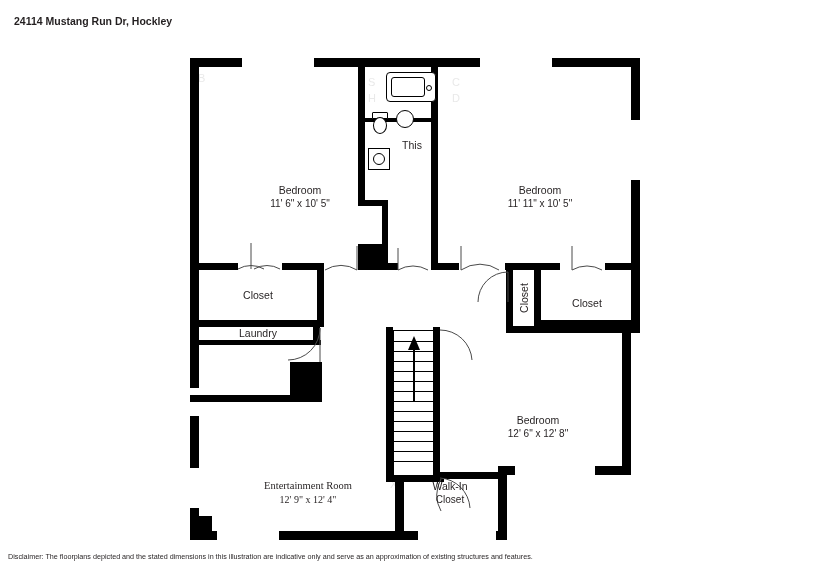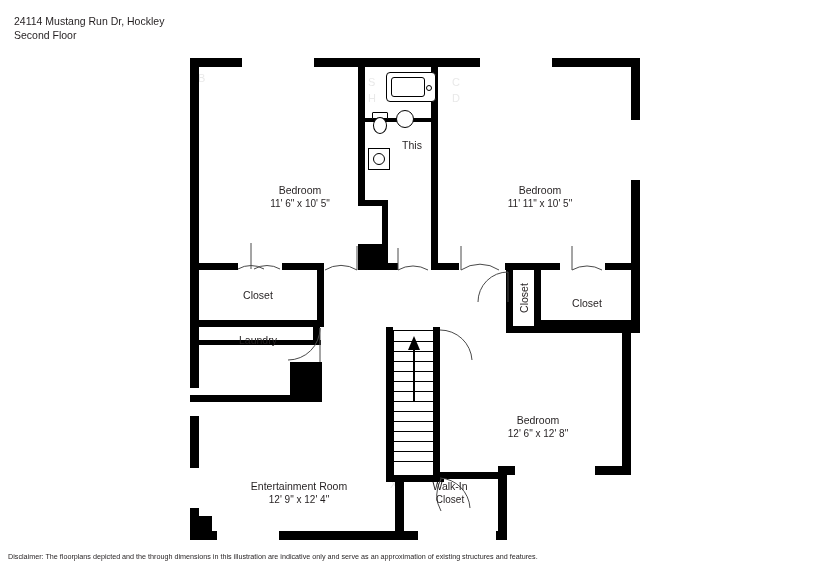--- a/index.html
+++ b/index.html
@@ -21,20 +21,21 @@
   }
 
   
   .header {
     position: absolute;
     left: 14px;
     top: 14px;
     font-size: 10.5px;
     line-height: 14px;
     color: #231f20;
+    font-weight: bold;
   }
   .header div { white-space: nowrap; }
 
   
   .footer {
     position: absolute;
     left: 8px;
     top: 551px;
     width: 600px;
     font-size: 7.2px;
@@ -145,21 +146,20 @@
     user-select: none;
   }
 </style>
 </head>
 <body>
 
 <div id="stage">
 
   <div class="header">
     <div>24114 Mustang Run Dr, Hockley</div>
-    <div>Second Floor</div>
   </div>
 
   <div class="plan">
 
     <div class="faint" style="left:8px; top:14px;">B</div>
     <div class="faint" style="left:178px; top:18px;">S</div>
     <div class="faint" style="left:178px; top:34px;">H</div>
     <div class="faint" style="left:262px; top:18px;">C</div>
     <div class="faint" style="left:262px; top:34px;">D</div>
     <div class="faint" style="left:200px; top:420px;">X</div>
@@ -351,38 +351,38 @@
     </div>
 
     <div class="label vert" style="left:306px; top:233px; width:56px;">
       <span class="small">Closet</span>
     </div>
 
     <div class="label" style="left:356px; top:238px; width:82px;">
       <span>Closet</span>
     </div>
 
-    <div class="label" style="left:20px; top:275px; width:96px;">
+    <div class="label" style="left:20px; top:268px; width:96px;">
       <span>Laundry</span>
     </div>
 
     <div class="label" style="left:258px; top:355px; width:180px;">
       <span>Bedroom</span>
       <span class="dim">12' 6" x 12' 8"</span>
     </div>
 
-    <div class="label" style="left:19px; top:421px; width:180px;">
+    <div class="label" style="left:28px; top:421px; width:180px;font-family:Liberation Serif, serif;">
       <span>Entertainment Room</span>
       <span class="dim">12' 9" x 12' 4"</span>
     </div>
 
     <div class="label" style="left:205px; top:421px; width:110px;">
       <span>Walk-In</span>
       <span class="dim">Closet</span>
     </div>
 
   </div>
 
   <div class="footer">
-    <div>Disclaimer: The floorplans depicted and the through dimensions in this illustration are indicative only and serve as an approximation of existing structures and features.</div>
+    <div>Disclaimer: The floorplans depicted and the stated dimensions in this illustration are indicative only and serve as an approximation of existing structures and features.</div>
   </div>
 
 </div>
 
 </body></html>

